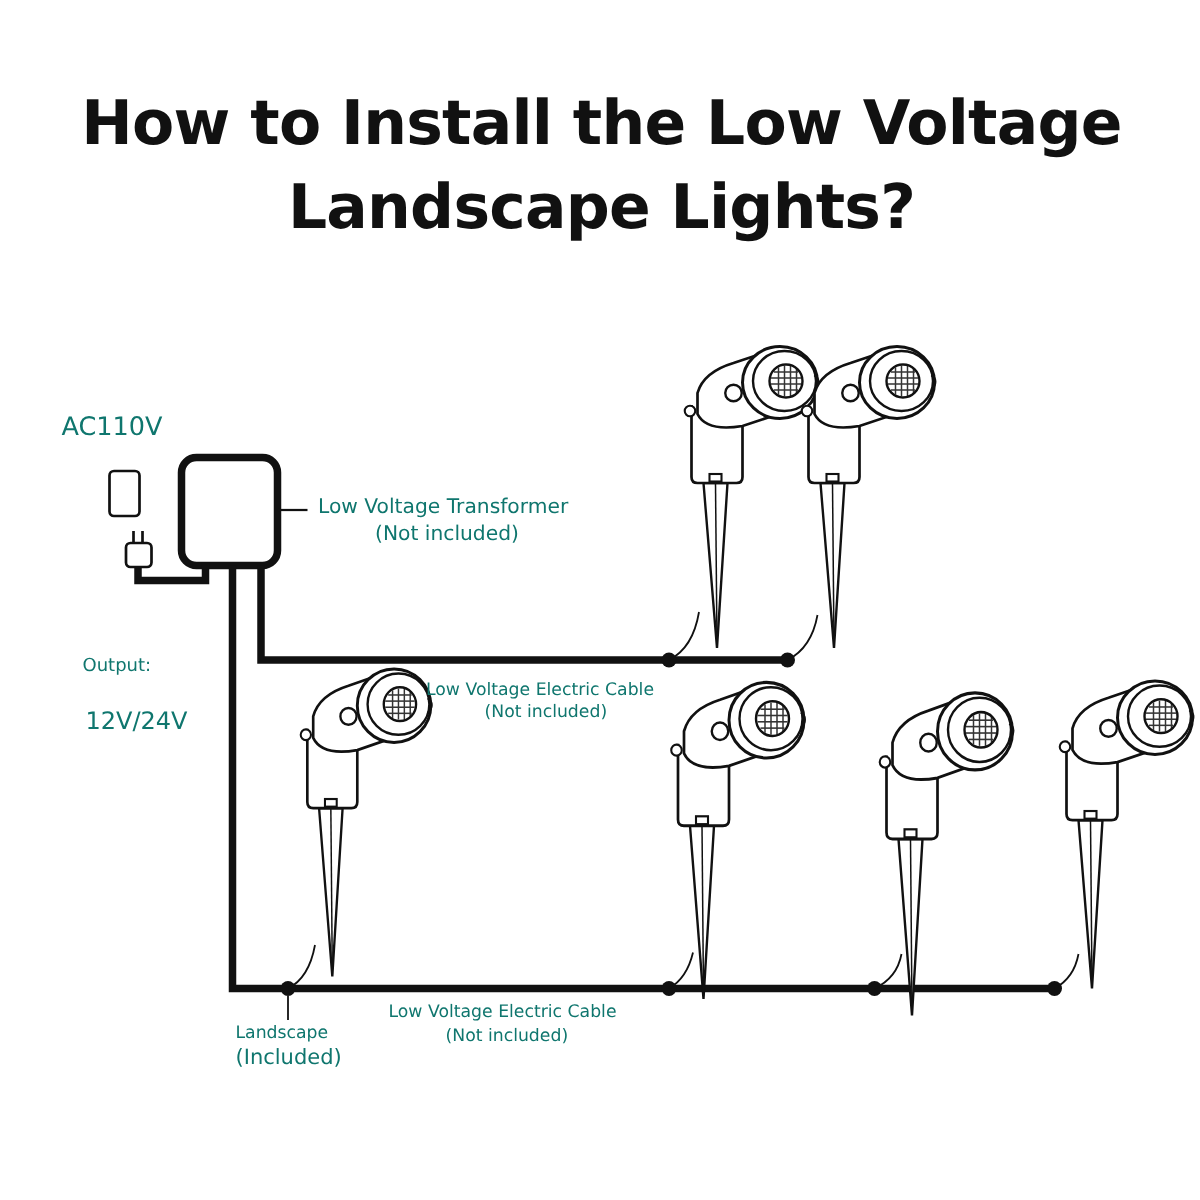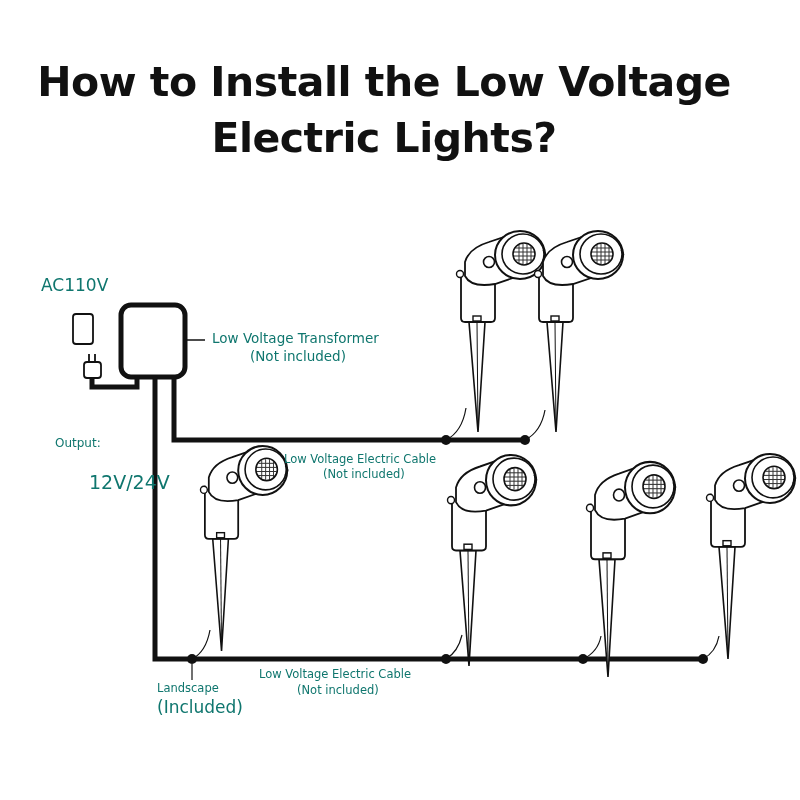--- a/index.html
+++ b/index.html
@@ -1,27 +1,27 @@
 <!DOCTYPE html>
 <html><head>
 <meta charset="utf-8">
 <style>
   html, body { margin: 0; padding: 0; background: #ffffff; }
   body { width: 800px; height: 800px; position: relative; overflow: hidden; font-family: "DejaVu Sans", sans-serif; color: #111; }
-  .title { position: absolute; left: 0; width: 768px; text-align: center; font-family: "DejaVu Sans", sans-serif; font-weight: bold; font-size: 41px; letter-spacing: -0.5px; color: #111; margin: 0; line-height: 1; }
+  .title { position: absolute; left: 17px; width: 768px; text-align: center; font-family: "DejaVu Sans", sans-serif; font-weight: bold; font-size: 41px; letter-spacing: -0.5px; color: #111; margin: 0; line-height: 1; }
   .t1 { top: 62px; }
   .t2 { top: 118px; }
   .lbl { position: absolute; font-family: "DejaVu Sans", sans-serif; color: #0f766e; white-space: nowrap; }
   svg#diagram { position: absolute; left: 0; top: 0; }
 </style>
 </head>
 <body>
 
 <h1 class="title t1">How to Install the Low Voltage</h1>
-<h1 class="title t2">Electric Lights?</h1>
+<h1 class="title t2">Landscape Lights?</h1>
 
 <svg id="diagram" width="800" height="800" viewBox="0 0 800 800">
   <defs>
     <g id="spotlight">
 
       <path d="M14 90 L30 90 L23 200 Z" fill="#fff" stroke="#111" stroke-width="1.6"></path>
       <line x1="22" y1="90" x2="23" y2="198" stroke="#111" stroke-width="1"></line>
 
       <path d="M6 38 L6 86 Q6 90 10 90 L36 90 Q40 90 40 86 L40 50" fill="#fff" stroke="#111" stroke-width="1.8"></path>
       <rect x="18" y="84" width="8" height="5" fill="#fff" stroke="#111" stroke-width="1.4"></rect>
@@ -91,22 +91,22 @@
   <use href="#spotlight" transform="translate(585,463) scale(1,1.07)"></use>
   <use href="#spotlight" transform="translate(705,455) scale(1,1.02)"></use>
 </svg>
 
 <div class="lbl" style="left:41px; top:275px; font-size:17px;">AC110V</div>
 
 <div class="lbl" style="left:212px; top:330px; font-size:13.5px;">Low Voltage Transformer</div>
 <div class="lbl" style="left:250px; top:348px; font-size:13.5px;">(Not included)</div>
 
 <div class="lbl" style="left:55px; top:420px; font-size:12px;margin-top:16px;">Output:</div>
-<div class="lbl" style="left:57px; top:471px; font-size:19px;margin-left:32px;">12V/24V</div>
+<div class="lbl" style="left:57px; top:471px; font-size:16px;">12V/24V</div>
 
 <div class="lbl" style="left:284px; top:452px; font-size:11.5px;">Low Voltage Electric Cable</div>
 <div class="lbl" style="left:323px; top:467px; font-size:11.5px;">(Not included)</div>
 
 <div class="lbl" style="left:259px; top:667px; font-size:11.5px;">Low Voltage Electric Cable</div>
 <div class="lbl" style="left:297px; top:683px; font-size:11.5px;">(Not included)</div>
 
 <div class="lbl" style="left:157px; top:681px; font-size:11.5px;">Landscape</div>
-<div class="lbl" style="left:157px; top:697px; font-size:17px;">(Included)</div>
+<div class="lbl" style="left:157px; top:697px; font-size:14px;">(Included)</div>
 
 </body></html>

